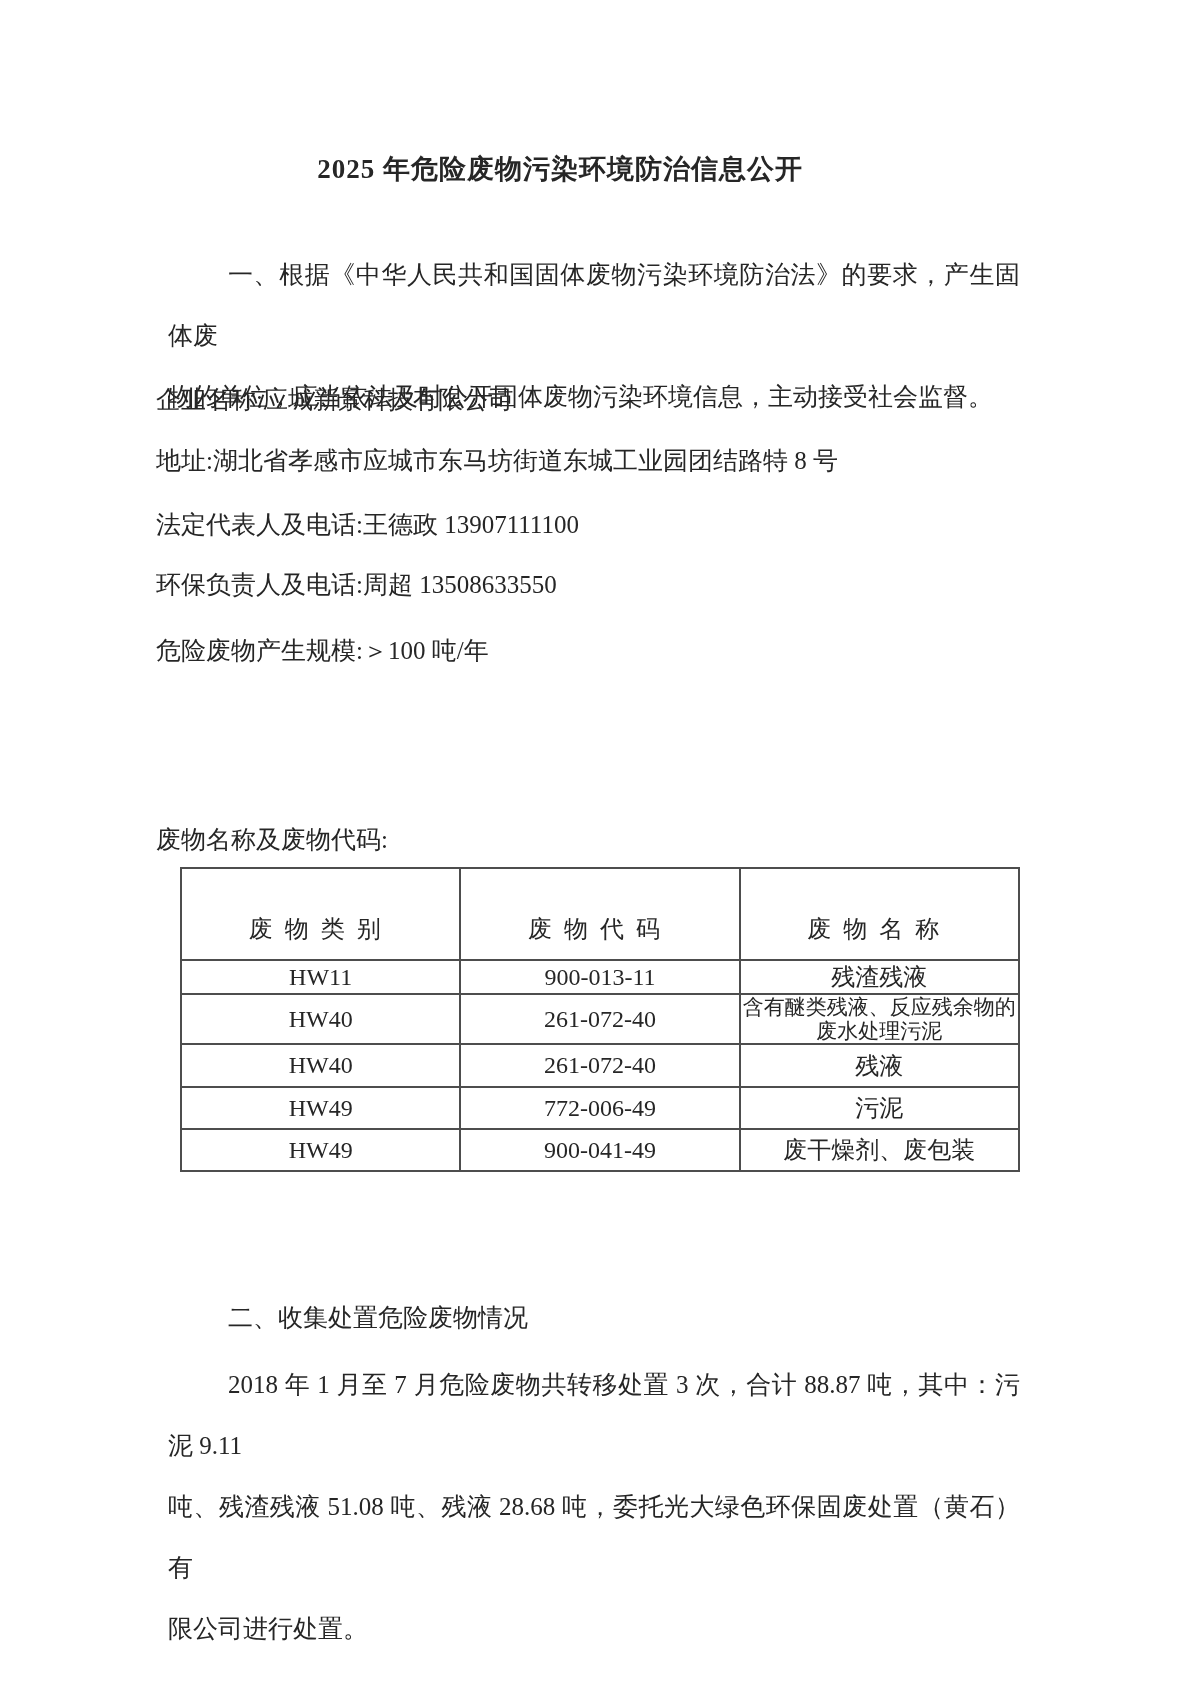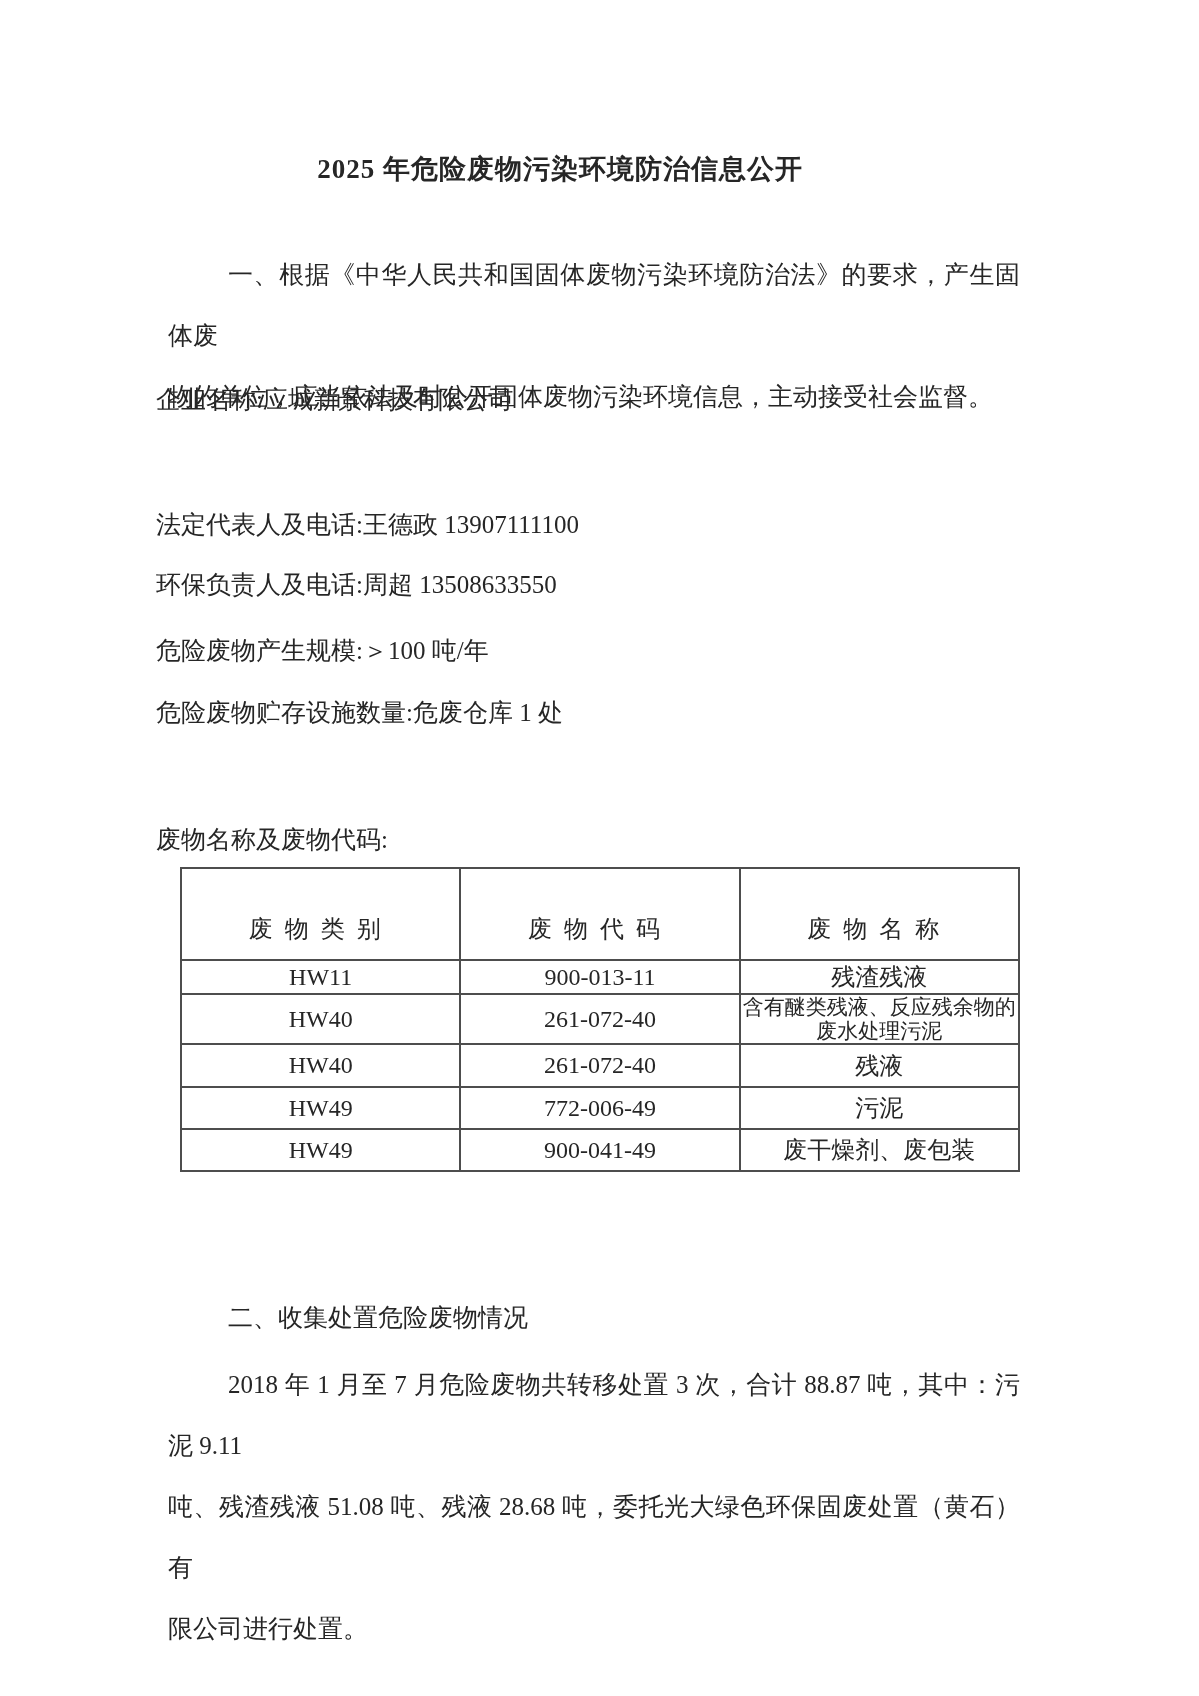--- a/index.html
+++ b/index.html
@@ -90,28 +90,28 @@
 
 <div class="page">
 
   <div class="doc-title">2025 年危险废物污染环境防治信息公开</div>
 
   <div class="para indent" id="intro-para">一、根据《中华人民共和国固体废物污染环境防治法》的要求，产生固体废
 物的单位，应当依法及时公开固体废物污染环境信息，主动接受社会监督。</div>
 
   <div class="info-line" style="top:369px">企业名称:应城新景科技有限公司</div>
 
+  <div class="info-line" style="top:430px">地址:湖北省孝感市应城市东马坊街道东城工业园团结路特 8 号</div>
 
   <div class="info-line" style="top:494px">法定代表人及电话:王德政 13907111100</div>
 
   <div class="info-line" style="top:554px">环保负责人及电话:周超 13508633550</div>
 
   <div class="info-line" style="top:620px">危险废物产生规模:＞100 吨/年</div>
 
-  <div class="info-line" style="top:682px">危险废物贮存设施数量:危废仓库 1 处</div>
 
 
   <div class="info-line" style="top:809px">废物名称及废物代码:</div>
 
   <table class="waste-table">
     <thead>
       <tr>
         <th>废物类别</th>
         <th>废物代码</th>
         <th>废物名称</th>

